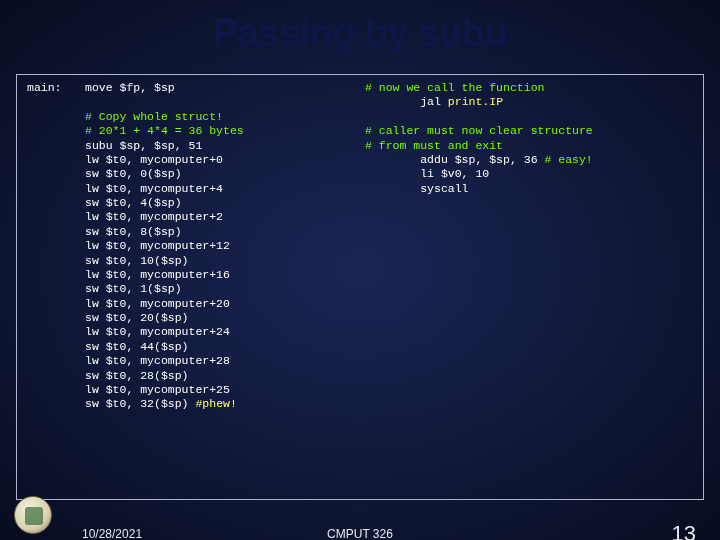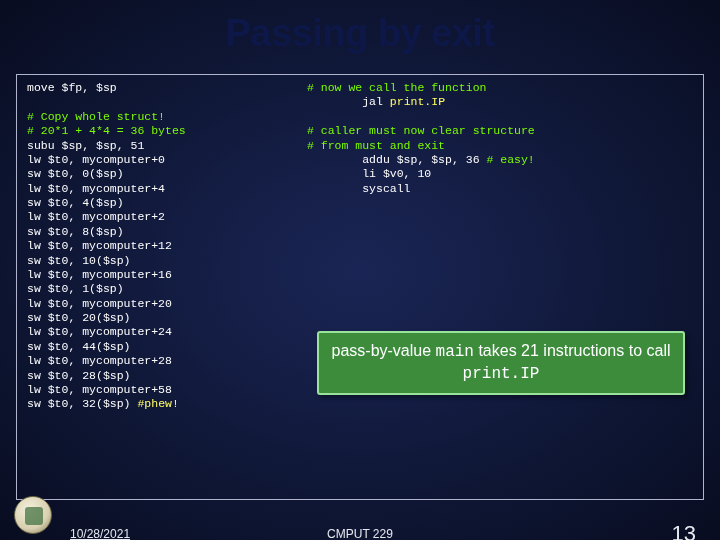--- a/index.html
+++ b/index.html
@@ -74,21 +74,21 @@
 
   .footer {
     position: absolute;
     left: 0; right: 0; bottom: 6px;
     display: flex;
     align-items: center;
     font-size: 12px;
     color: #e6e8f0;
     font-family: "Verdana", sans-serif;
   }
-  .footer .date  { position: absolute; left: 70px; text-decoration: underline; }
+  .footer .date  { position: absolute; left: 82px; }
   .footer .course{ position: absolute; left: 50%; transform: translateX(-50%); }
   .footer .page  { position: absolute; right: 24px; font-size: 22px; }
 
   .seal {
     position: absolute;
     left: 14px;
     bottom: 6px;
     width: 38px; height: 38px;
     border-radius: 50%;
     background: radial-gradient(circle at 40% 35%, #f4f0dc 0%, #d8d0b0 60%, #7c7450 100%);
@@ -99,25 +99,26 @@
     position:absolute;
     left:10px; top:10px; width:18px; height:18px;
     border-radius:3px;
     background:#3a6b3a;
     opacity:0.7;
   }
 </style>
 </head>
 <body>
 
-<div class="title">Passing by exit</div>
+<div class="title">Passing by subu</div>
 
 <div class="codebox">
   <div class="cols">
 
+    <div class="col-left"><span class="c-white">main:</span></div>
 
     <div class="col-mid"><span class="c-white">move $fp, $sp</span>
 
 <span class="c-comment"># Copy whole struct!</span>
 <span class="c-comment"># 20*1 + 4*4 = 36 bytes</span>
 <span class="c-white">subu $sp, $sp, 51</span>
 <span class="c-white">lw $t0, mycomputer+0</span>
 <span class="c-white">sw $t0, 0($sp)</span>
 <span class="c-white">lw $t0, mycomputer+4</span>
 <span class="c-white">sw $t0, 4($sp)</span>
@@ -126,38 +127,35 @@
 <span class="c-white">lw $t0, mycomputer+12</span>
 <span class="c-white">sw $t0, 10($sp)</span>
 <span class="c-white">lw $t0, mycomputer+16</span>
 <span class="c-white">sw $t0, 1($sp)</span>
 <span class="c-white">lw $t0, mycomputer+20</span>
 <span class="c-white">sw $t0, 20($sp)</span>
 <span class="c-white">lw $t0, mycomputer+24</span>
 <span class="c-white">sw $t0, 44($sp)</span>
 <span class="c-white">lw $t0, mycomputer+28</span>
 <span class="c-white">sw $t0, 28($sp)</span>
-<span class="c-white">lw $t0, mycomputer+58</span>
+<span class="c-white">lw $t0, mycomputer+25</span>
 <span class="c-white">sw $t0, 32($sp) </span><span class="c-yellow">#phew!</span></div>
 
     <div class="col-right"><span class="c-comment"># now we call the function</span>
 <span class="c-white">        jal </span><span class="c-yellow">print.IP</span>
 
 <span class="c-comment"># caller must now clear structure</span>
 <span class="c-comment"># from must and exit</span>
 <span class="c-white">        addu $sp, $sp, 36 </span><span class="c-comment"># easy!</span>
 <span class="c-white">        li $v0, 10</span>
 <span class="c-white">        syscall</span>
-      <div class="callout">
-        <span>pass-by-value </span><span class="mono">main</span><span> takes 21 instructions to call </span><span class="mono">print.IP</span>
-      </div>
     </div>
 
   </div>
 </div>
 
 <div class="seal"></div>
 
 <div class="footer">
   <span class="date">10/28/2021</span>
-  <span class="course">CMPUT 229</span>
+  <span class="course">CMPUT 326</span>
   <span class="page">13</span>
 </div>
 
 </body></html>

